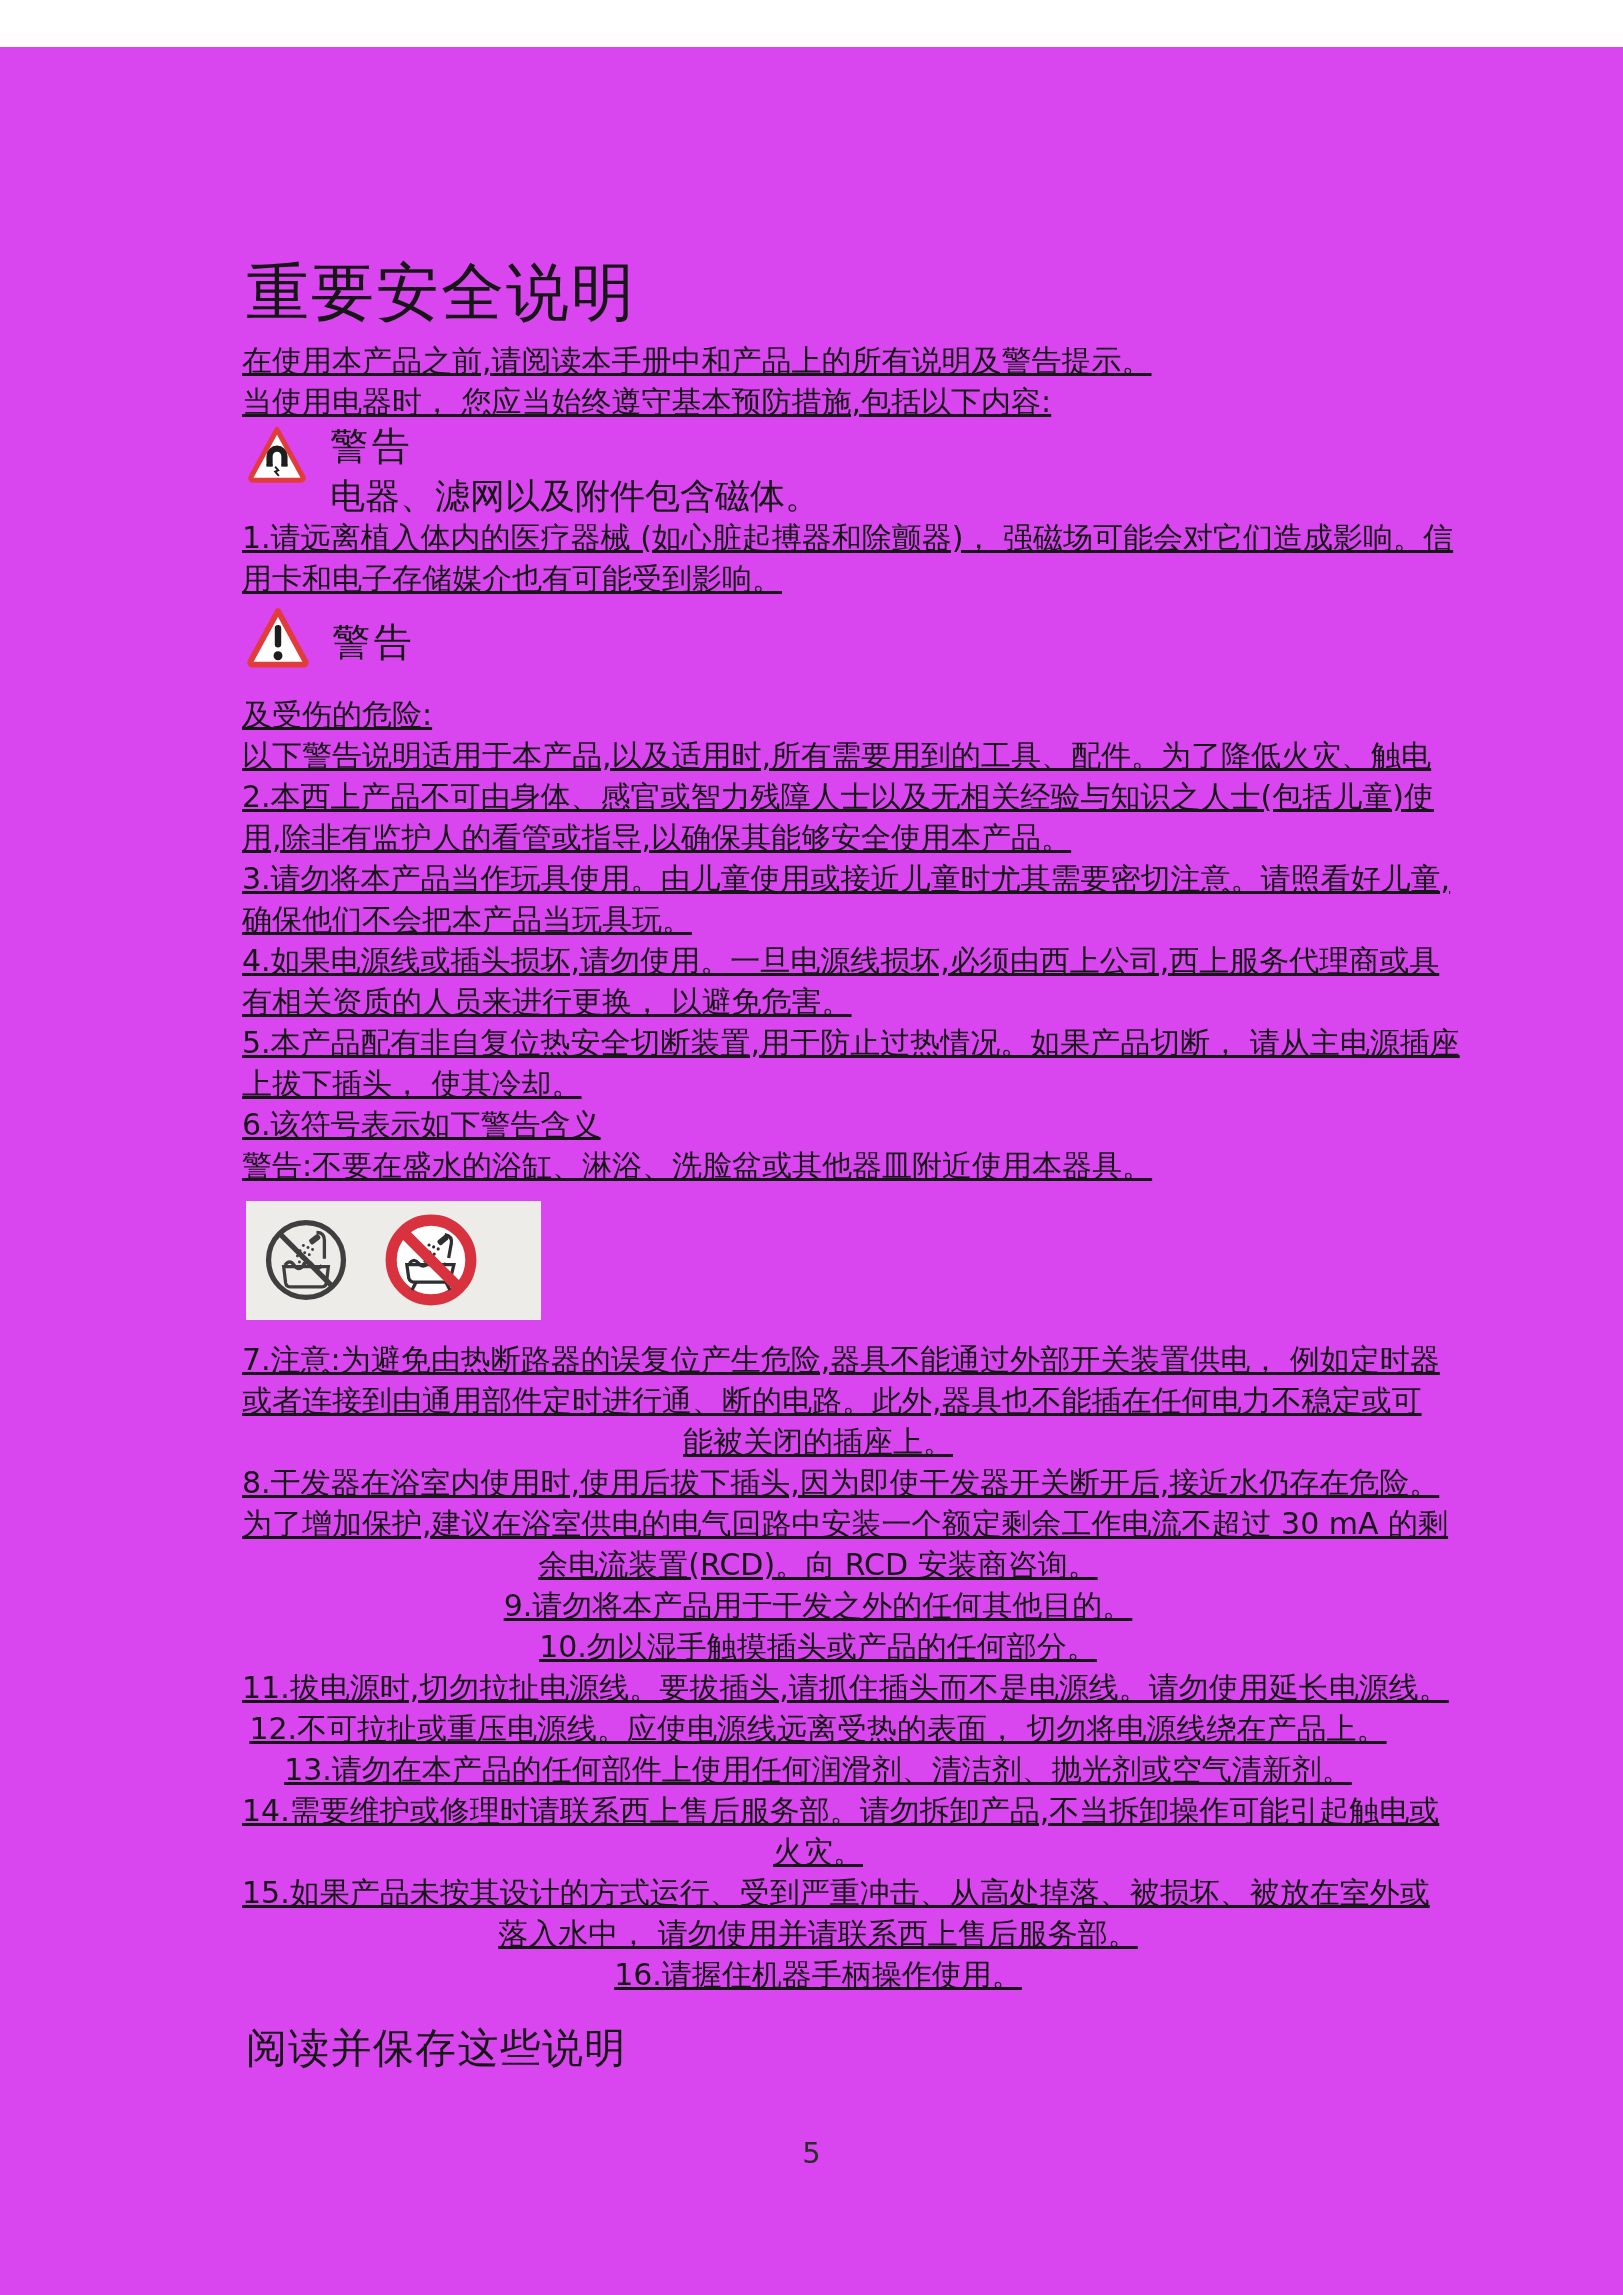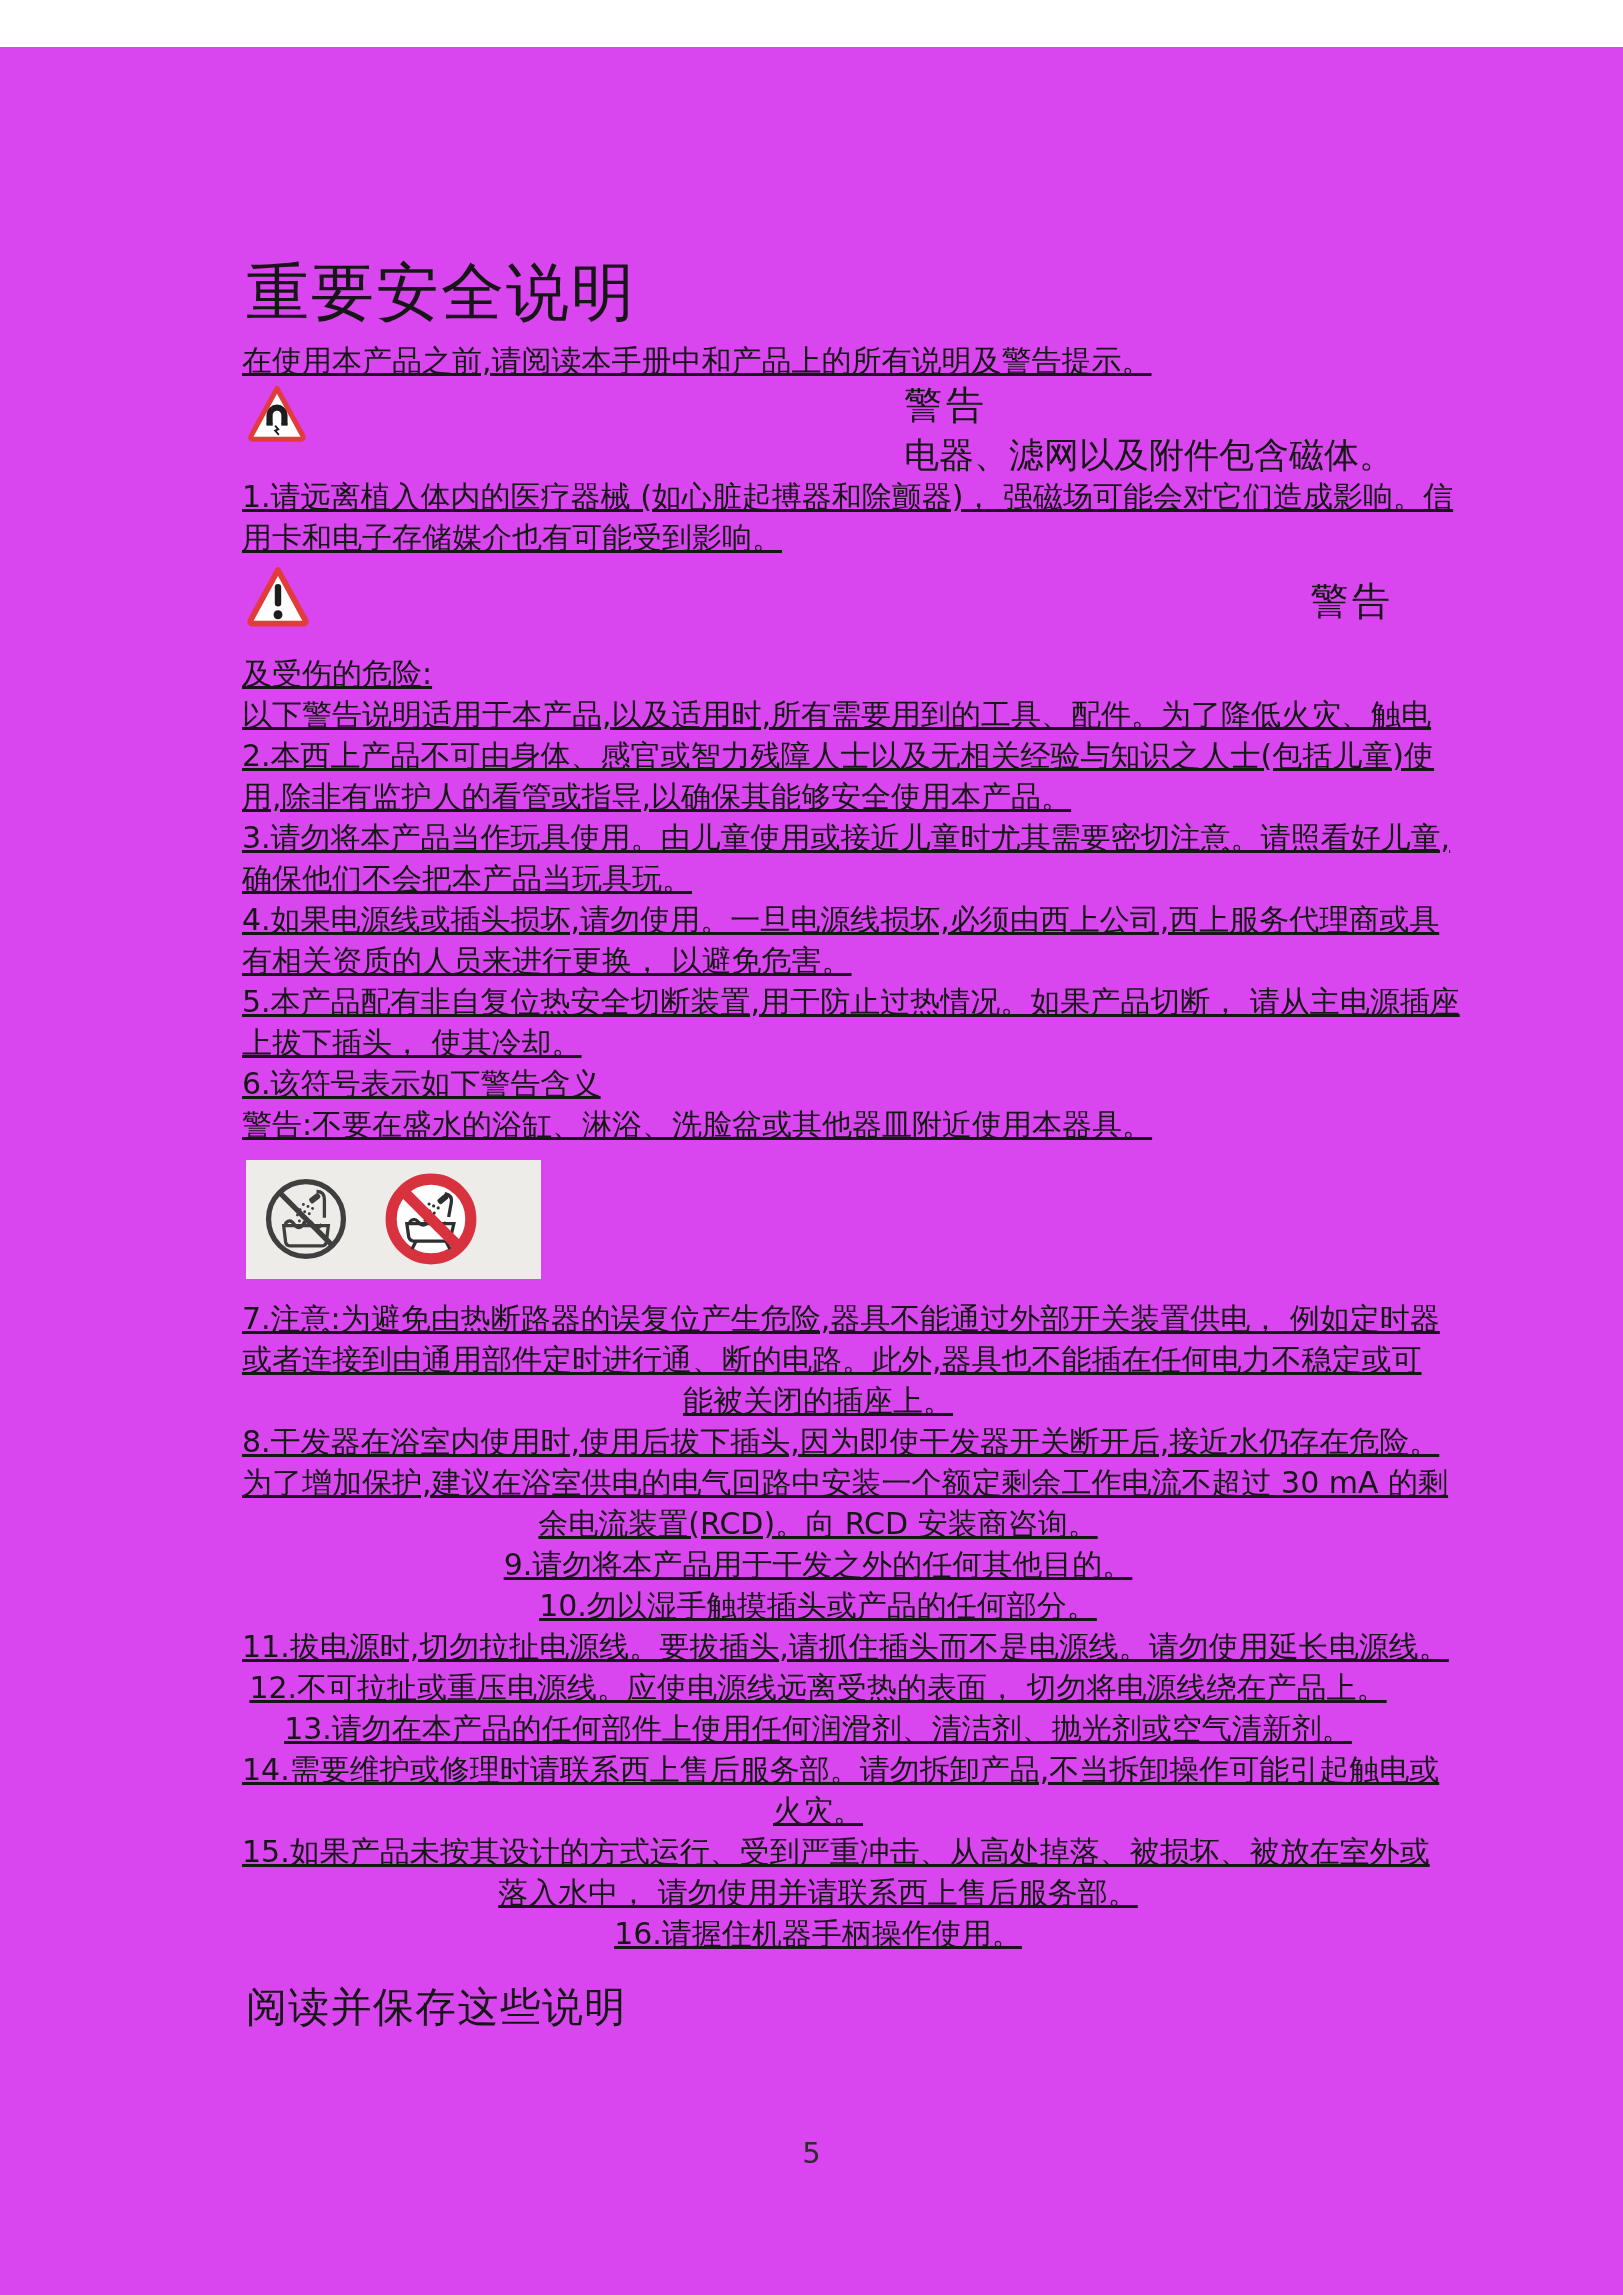--- a/index.html
+++ b/index.html
@@ -29,21 +29,20 @@
     font-size:30px;
     line-height:41px;
     white-space:nowrap;
     font-weight:400;
     text-decoration:underline;
   }
   .warn-block{
     display:flex;
     align-items:flex-start;
     margin:1.3px 0 0 3.9px;
-    justify-content:space-between;
   }
   .warn-block .tri-icon{flex:0 0 auto;}
   .warn-col{margin-left:22px;}
   .warn-label{
     font-size:38px;
     line-height:46px;
     letter-spacing:3.9px;
     white-space:nowrap;
   }
   .warn-caption{
@@ -86,20 +85,21 @@
 <body>
 
 <div class="sheet">
   <div class="content">
 
     <h1 class="doc-title">重要安全说明</h1>
 
     <div class="lines">
 
     <div class="line">在使用本产品之前,请阅读本手册中和产品上的所有说明及警告提示。</div>
+        <div class="line">当使用电器时， 您应当始终遵守基本预防措施,包括以下内容:</div>
       </div>
 
     <div class="warn-block">
       <span class="tri-icon">
         <svg width="62" height="65" viewBox="0 0 100 104">
           <path d="M50,10 L91,85 Q95,92 87,92 L13,92 Q5,92 9,85 Z" fill="#ffffff" stroke="#e23b3b" stroke-width="8" stroke-linejoin="round"></path>
           <path d="M38,68 L38,53 A12,12 0 0 1 62,53 L62,68" fill="none" stroke="#1d1d1d" stroke-width="10"></path>
           <line x1="33" y1="68" x2="43" y2="68" stroke="#1d1d1d" stroke-width="4"></line>
           <line x1="57" y1="68" x2="67" y2="68" stroke="#1d1d1d" stroke-width="4"></line>
           <path d="M47,70 l5,6 l-5,2 l6,7" fill="none" stroke="#1d1d1d" stroke-width="3"></path>

